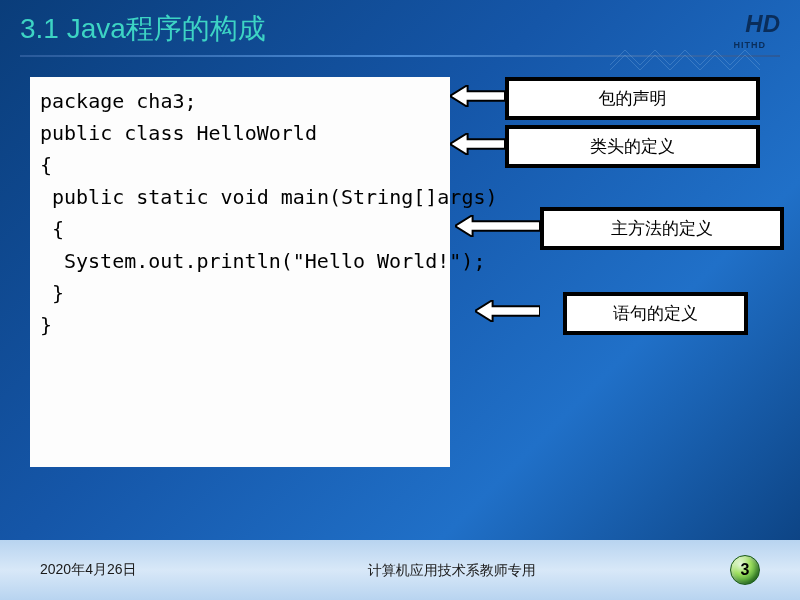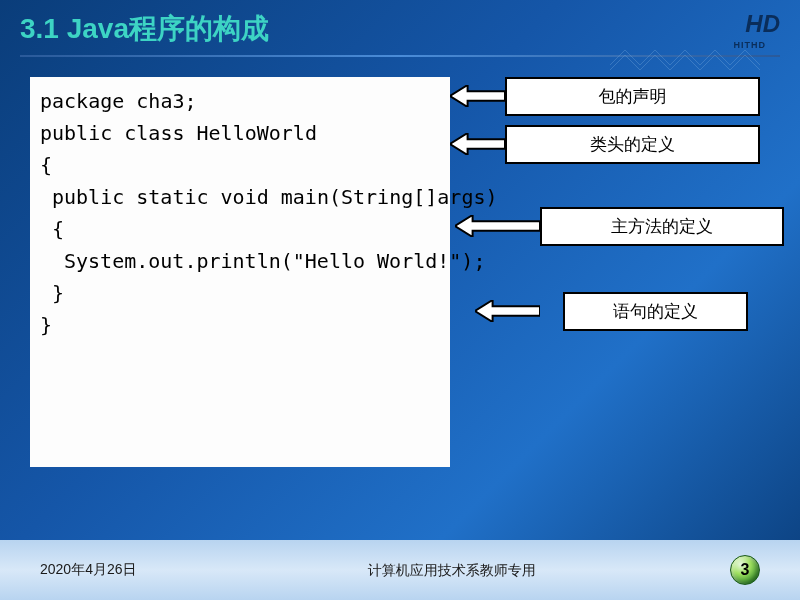--- a/index.html
+++ b/index.html
@@ -12,21 +12,21 @@
       overflow: hidden;
     }
     .header {
       display: flex;
       justify-content: space-between;
       align-items: flex-start;
       padding: 10px 20px 5px 20px;
     }
     .title {
       font-size: 28px;
-      font-weight: bold;
+      font-weight: normal;
       color: #3dd4c4;
     }
     .logo {
       width: 60px;
       height: 40px;
       position: relative;
     }
     .logo-main {
       position: absolute;
       right: 0;
@@ -67,21 +67,21 @@
       font-size: 20px;
       line-height: 1.6;
       color: #000;
     }
     .code-line { white-space: pre; }
     .indent1 { padding-left: 12px; }
     .indent2 { padding-left: 24px; }
     .label-box {
       position: absolute;
       background: #ffffff;
-      border: 2px solid #000000;
+      border: 4px solid #000000;
       text-align: center;
       font-size: 17px;
       color: #000;
       padding: 6px 0;
     }
     .arrow {
       position: absolute;
     }
     .arrow svg { display: block; }
     .footer {

